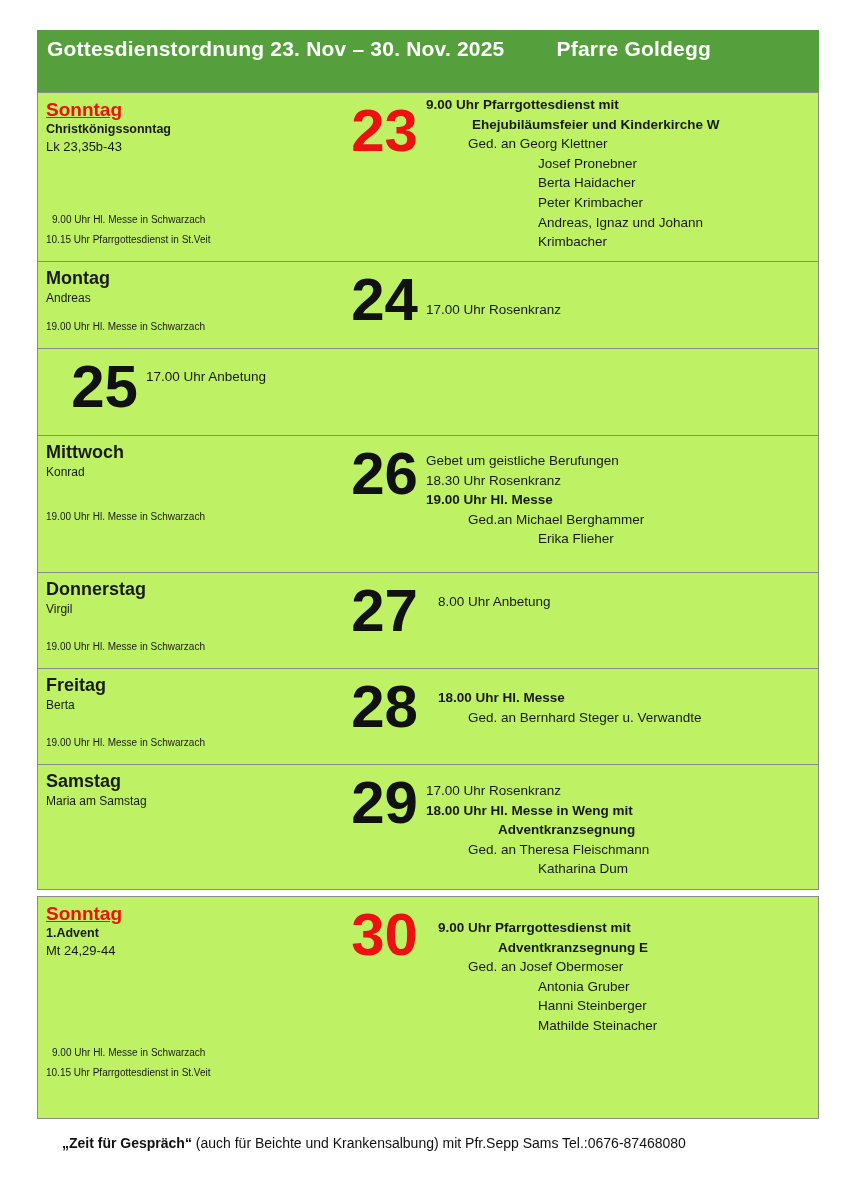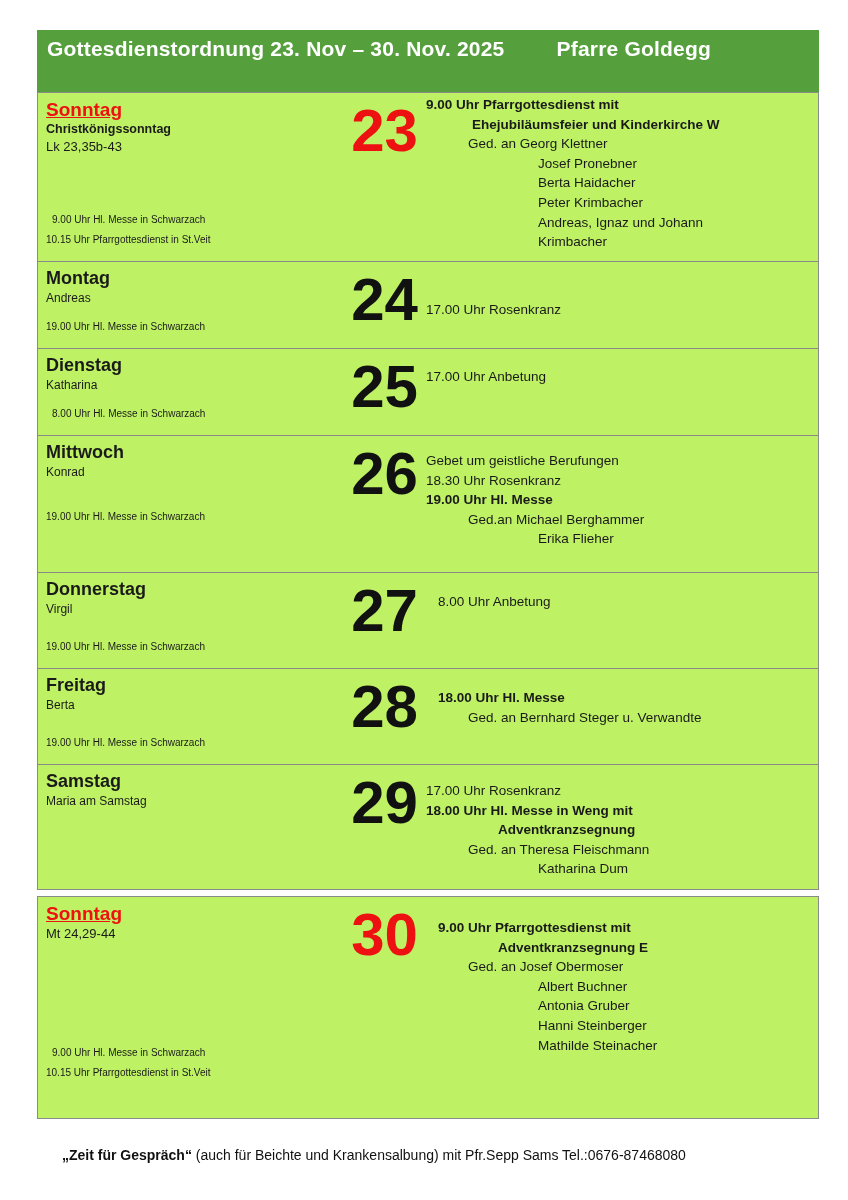--- a/index.html
+++ b/index.html
@@ -54,21 +54,21 @@
   .b8 .col-right{padding-top:21px;}
 
   .ev{white-space:nowrap;}
   .ev.bold{font-weight:bold;}
   .i1{padding-left:42px;}   
   .i1b{padding-left:46px;}  
   .imid{padding-left:72px;} 
   .i2{padding-left:112px;}  
   .s{padding-left:12px;}    
 
-  .footer{margin-top:28px;padding-left:25px;font-size:14px;color:#111;}
+  .footer{margin-top:16px;padding-left:25px;font-size:14px;color:#111;}
   .footer .fb{font-weight:bold;}
 </style>
 </head>
 <body>
 
 <div class="page">
 
   <div class="header">
     <span>Gottesdienstordnung 23. Nov – 30. Nov. 2025</span><span class="parish">Pfarre Goldegg</span>
   </div>
@@ -104,27 +104,20 @@
         <div>19.00 Uhr Hl. Messe in Schwarzach</div>
       </div>
     </div>
     <div class="col-num">24</div>
     <div class="col-right">
       <div class="ev">17.00 Uhr Rosenkranz</div>
     </div>
   </section>
 
   <section class="day b3">
-    <div class="col-left">
-      <div class="day-name">Dienstag</div>
-      <div class="sub">Katharina</div>
-      <div class="left-times">
-        <div class="t9">8.00 Uhr Hl. Messe in Schwarzach</div>
-      </div>
-    </div>
     <div class="col-num">25</div>
     <div class="col-right">
       <div class="ev">17.00 Uhr Anbetung</div>
     </div>
   </section>
 
   <section class="day b4">
     <div class="col-left">
       <div class="day-name">Mittwoch</div>
       <div class="sub">Konrad</div>
@@ -182,32 +175,32 @@
       <div class="ev bold">18.00 Uhr Hl. Messe in Weng mit</div>
       <div class="ev bold imid">Adventkranzsegnung</div>
       <div class="ev i1">Ged. an Theresa Fleischmann</div>
       <div class="ev i2">Katharina Dum</div>
     </div>
   </section>
 
   <section class="day b8 sunday">
     <div class="col-left">
       <div class="day-name">Sonntag</div>
+      <div class="feast">1.Advent</div>
       <div class="reading">Mt 24,29-44</div>
       <div class="left-times">
         <div class="t9">9.00 Uhr Hl. Messe in Schwarzach</div>
         <div>10.15 Uhr Pfarrgottesdienst in St.Veit</div>
       </div>
     </div>
     <div class="col-num">30</div>
     <div class="col-right">
       <div class="ev bold s">9.00 Uhr Pfarrgottesdienst mit</div>
       <div class="ev bold imid">Adventkranzsegnung E</div>
       <div class="ev i1">Ged. an Josef Obermoser</div>
-      <div class="ev i2">Albert Buchner</div>
       <div class="ev i2">Antonia Gruber</div>
       <div class="ev i2">Hanni Steinberger</div>
       <div class="ev i2">Mathilde Steinacher</div>
     </div>
   </section>
 
   <div class="footer">
     <span class="fb">„Zeit für Gespräch“</span><span> (auch für Beichte und Krankensalbung) mit Pfr.Sepp Sams Tel.:0676-87468080</span>
   </div>
 

